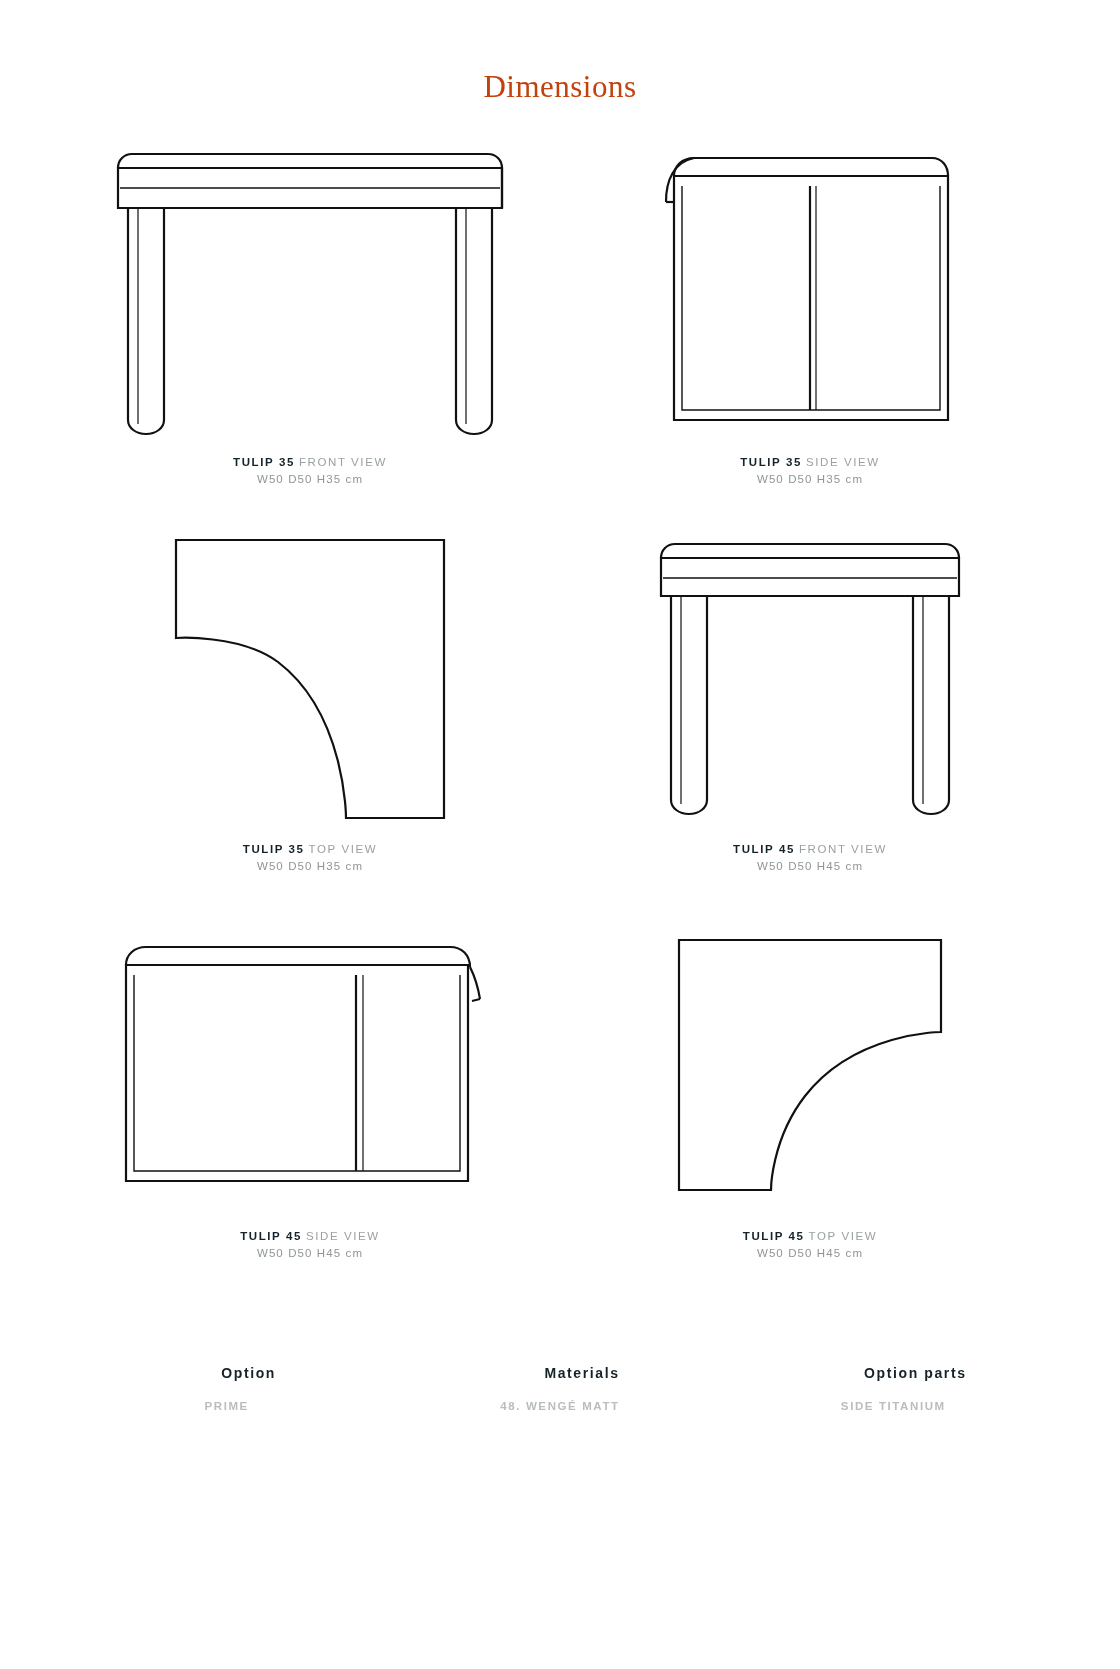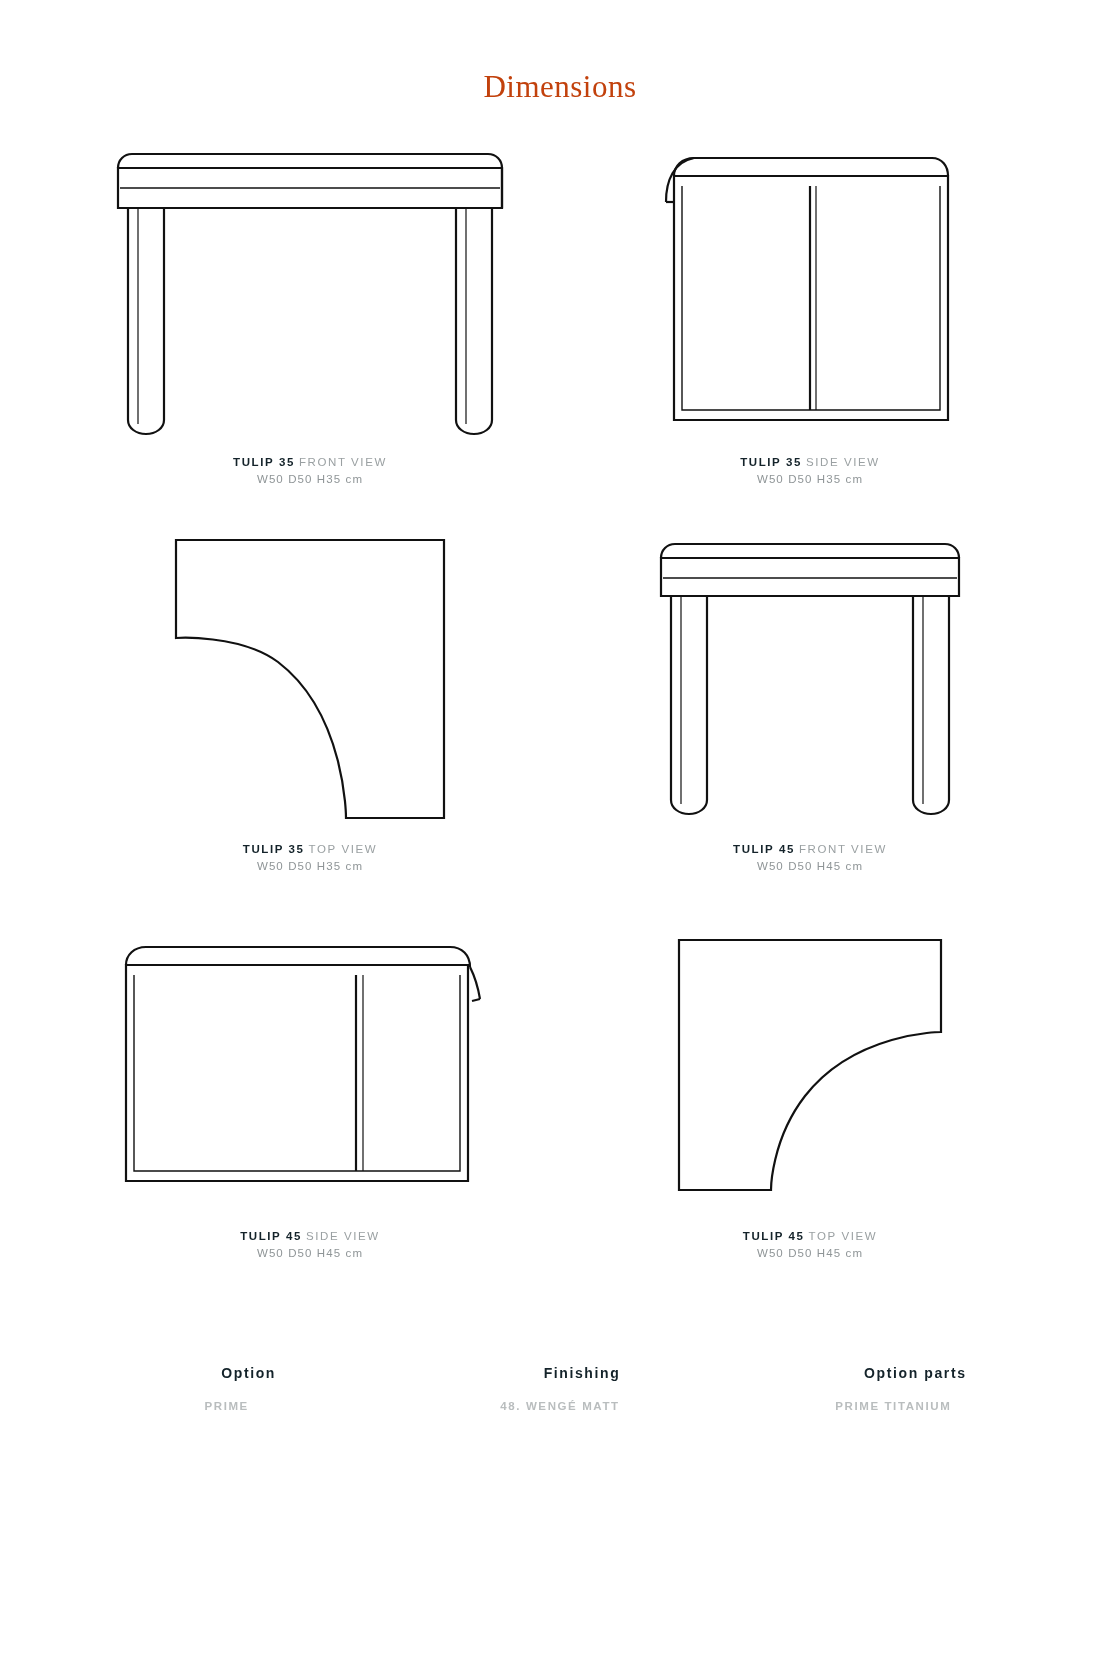--- a/index.html
+++ b/index.html
@@ -228,22 +228,22 @@
 
   </div>
 
 
   <div class="materials">
     <div class="mat-col">
       <div class="mat-label">Option</div>
       <div class="mat-value">PRIME</div>
     </div>
     <div class="mat-col">
-      <div class="mat-label">Finishing</div>
+      <div class="mat-label">Materials</div>
       <div class="mat-value">48. WENGÉ MATT</div>
     </div>
     <div class="mat-col">
       <div class="mat-label">Option parts</div>
-      <div class="mat-value">PRIME TITANIUM</div>
+      <div class="mat-value">SIDE TITANIUM</div>
     </div>
   </div>
 
 </div>
 
 </body></html>

